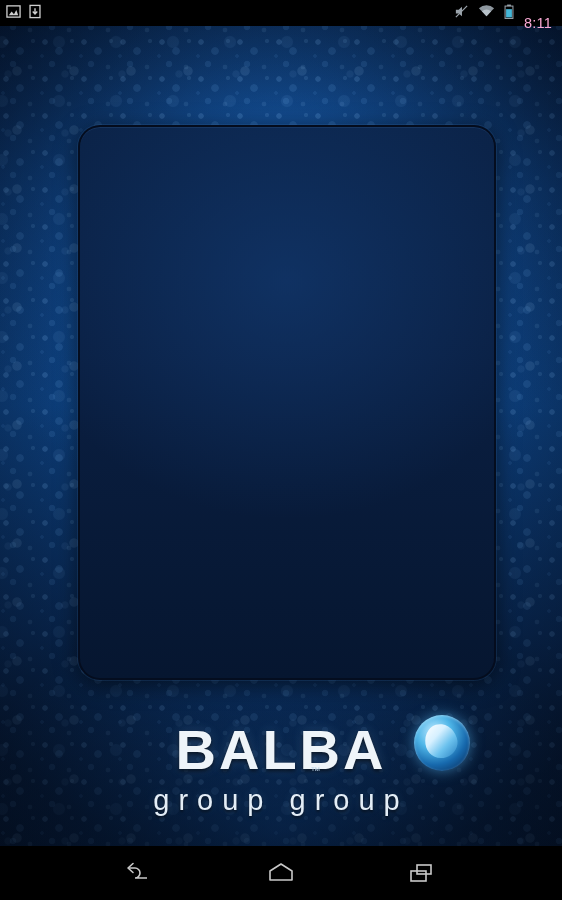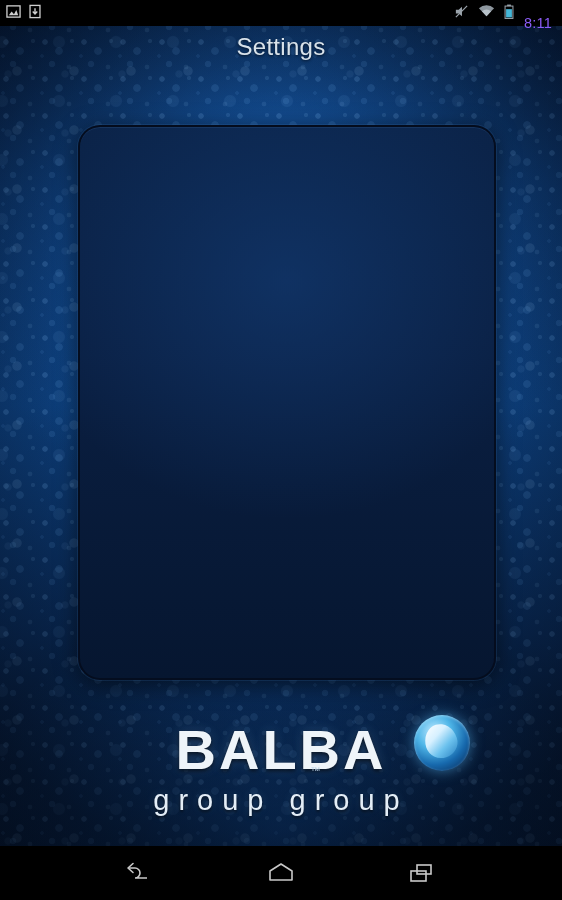--- a/index.html
+++ b/index.html
@@ -86,21 +86,21 @@
   }
   .status-left { display: flex; align-items: center; gap: 8px; }
   .status-right {
     margin-left: auto;
     display: flex;
     align-items: center;
     gap: 9px;
   }
   .sb-icon { display: block; }
   .status-time {
-    color: #8b5cf6;
+    color: #f9a8d4;
     font-size: 14.5px;
     letter-spacing: 0.2px;
     padding-left: 1px;
     margin-top: 20px;
   }
 
   
   .title-bar {
     position: absolute;
     left: 0; top: 26px;
@@ -455,23 +455,20 @@
         <svg width="10" height="15" viewBox="0 0 10 16">
           <rect x="3" y="0.6" width="4" height="1.6" fill="#9aa3ab"></rect>
           <rect x="0.8" y="2.2" width="8.4" height="13.2" fill="none" stroke="#9aa3ab" stroke-width="1.1"></rect>
           <rect x="1.9" y="5.5" width="6.2" height="8.8" fill="#45b7d8"></rect>
         </svg>
       </span>
       <span class="status-time">8:11</span>
     </div>
   </div>
 
-  <div class="title-bar">
-    <div class="title-text">Settings</div>
-  </div>
 
   <div class="panel">
     <div class="panel-inner-glow"></div>
   </div>
 
   <div class="content">
 
     <div class="temp-header">
       <span class="temp-label">Set Temperature</span>
       <span class="temp-value">80.0</span>

